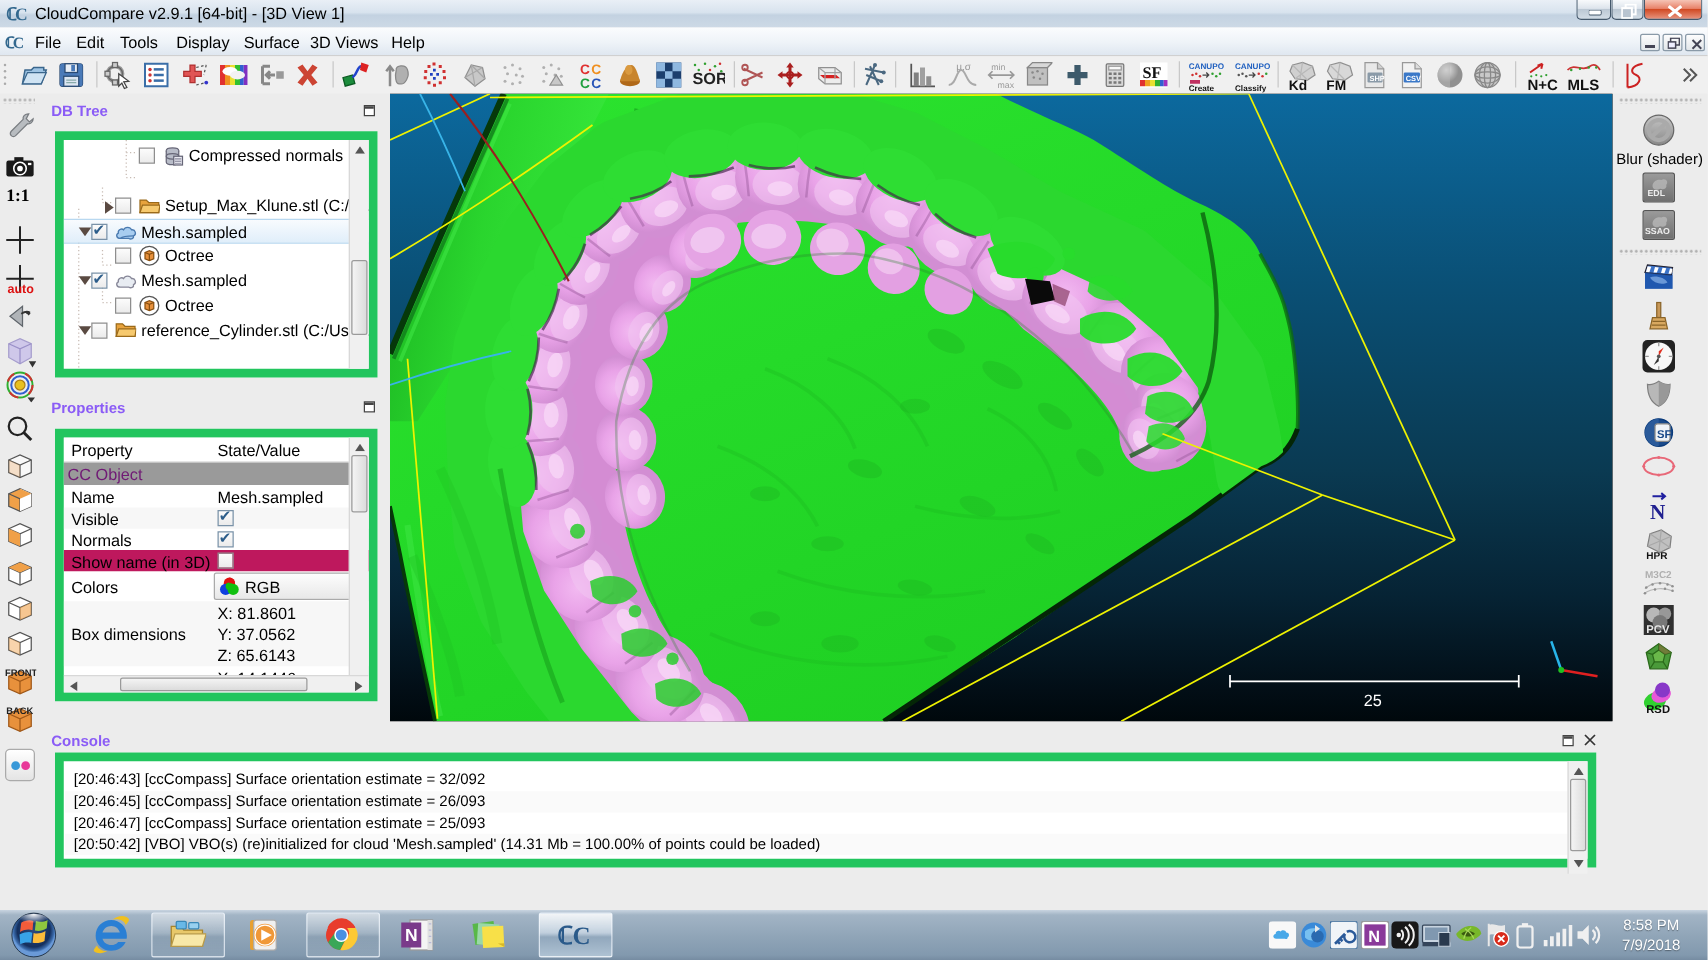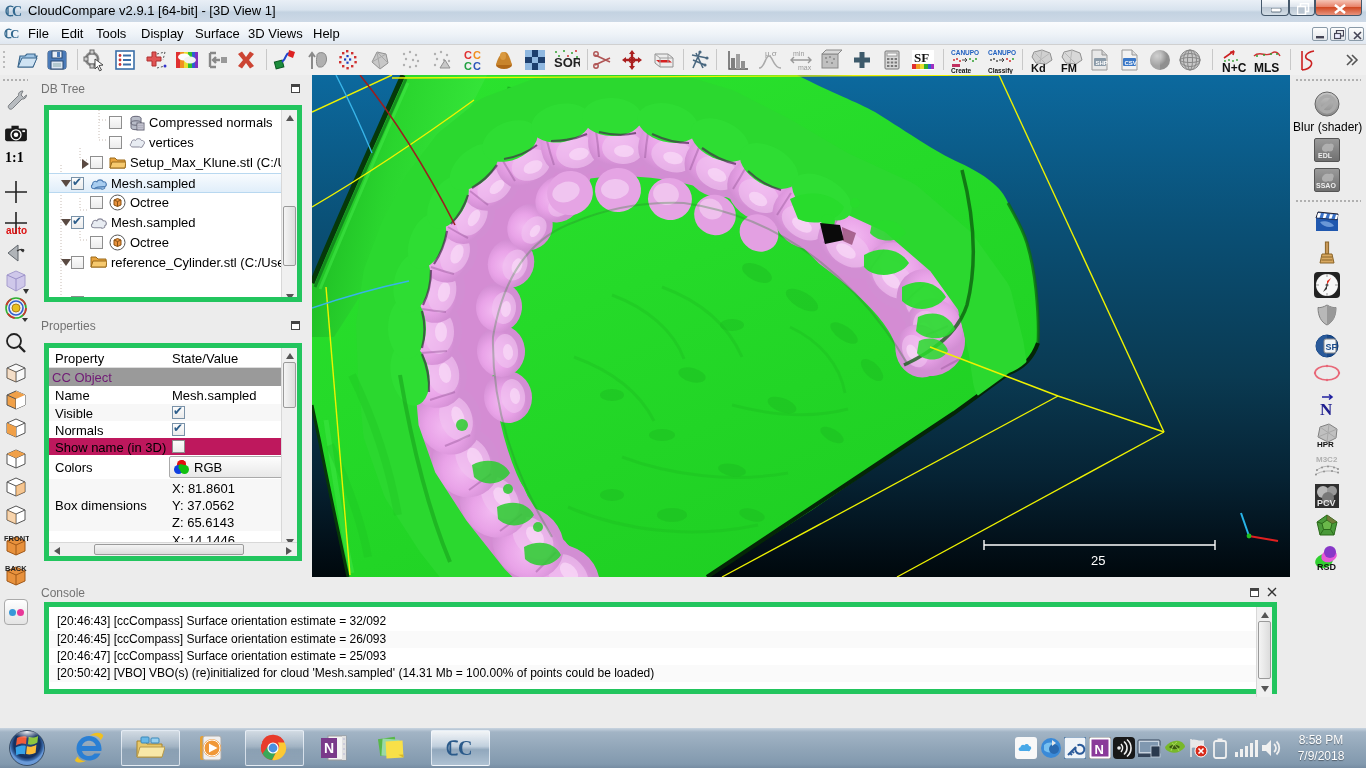--- a/index.html
+++ b/index.html
@@ -30,24 +30,24 @@
   #toolbar { position:absolute; left:0; top:45px; width:1366px; height:30px;
     background:#f0f0f0; }
   .sep { position:absolute; top:4px; width:1px; height:21px; background:#c8c8c8; }
   .tic { position:absolute; top:3px; }
 
   
   #main { position:absolute; left:0; top:75px; width:1366px; height:653px; background:#ececec; }
   .dots { background-image:radial-gradient(circle, #b0b0b0 1px, transparent 1.2px); background-size:4px 4px; }
 
   .panel { position:absolute; }
-  .phead { position:absolute; font-size:12px; color:#737373; }
+  .phead { position:absolute; font-size:12px; color:#8b5cf6;font-weight:bold; }
   .pfloat { position:absolute; width:9px; height:9px; border:1px solid #444; background:#fff; }
   .pfloat:before { content:""; position:absolute; left:0px; top:0px; right:0px; height:2px; background:#444; }
-  .whitebox { position:absolute; background:#fff; border:5px solid #22c55e;padding-left:11px; }
+  .whitebox { position:absolute; background:#fff; border:7px solid #22c55e;padding-left:11px; }
 
   .vscroll { position:absolute; width:16px; background:#f0f0f0; }
   .vthumb  { position:absolute; left:1px; width:13px; background:linear-gradient(90deg,#f4f4f4,#dcdcdc); border:1px solid #9a9a9a; border-radius:2px; }
 
   
   .trow { position:absolute; left:0; height:20px; font-size:13px; color:#000; white-space:nowrap; }
   .chk { position:absolute; width:13px; height:13px; border:1px solid #8e8e8e; background:linear-gradient(180deg,#fcfcfc,#ebebeb); top:3px; }
   .chk.on { border-color:#7a92a8; }
   .chk.on:after { content:"\2714"; position:absolute; left:0px; top:-3px; font-size:12px; color:#2c5d8a; }
   .expander { position:absolute; top:6px; width:0; height:0; }
@@ -641,27 +641,20 @@
               <path d="M2 3.5 L2 12.5 A5 2.2 0 0 0 12 12.5 L12 3.5" fill="#b8bcc8" stroke="#667"></path>
               <ellipse cx="7" cy="8" rx="5" ry="2.2" fill="none" stroke="#667"></ellipse>
               <rect x="8" y="8" width="7" height="7" fill="#e8e8f0" stroke="#667"></rect>
               <g fill="#99a">
                 <rect x="9" y="9.5" width="5" height="1.2"></rect>
                 <rect x="9" y="11.5" width="5" height="1.2"></rect>
                 <rect x="9" y="13.5" width="5" height="1.2"></rect>
               </g>
             </svg>
           <span class="abs" style="left:100px;top:2px">Compressed normals</span>
-        </div>
-        <div class="trow" style="top:23px;left:0;width:100%">
-          <div class="chk" style="left:60px"></div>
-          <svg class="abs" style="left:80px;top:3px" width="17" height="13" viewBox="0 0 17 13">
-              <path d="M4 11 C1 11 0.5 8 2.5 7 C2 4.5 5 3 6.5 4.5 C7.5 2 11.5 2 12.5 4.5 C15.5 4 16.5 8 14 9 C14.5 11 12 12 10.5 11 Z" fill="#e8ecf2" stroke="#889"></path>
-            </svg>
-          <span class="abs" style="left:100px;top:2px">vertices</span>
         </div>
         <div class="trow" style="top:43px;left:0;width:100%">
           <div class="expander exp-closed" style="left:33px"></div>
           <div class="chk" style="left:41px"></div>
           <svg class="abs" style="left:60px;top:2px" width="17" height="15" viewBox="0 0 17 15">
               <path d="M1 13 L1 3 L6 3 L8 5 L16 5 L16 13 Z" fill="#e8a33d" stroke="#9a6a1a"></path>
               <path d="M1 13 L3 7 L17 7 L16 13 Z" fill="#f6c96e" stroke="#9a6a1a"></path>
             </svg>
           <span class="abs" style="left:81px;top:2px">Setup_Max_Klune.stl (C:/U...</span>
         </div>

